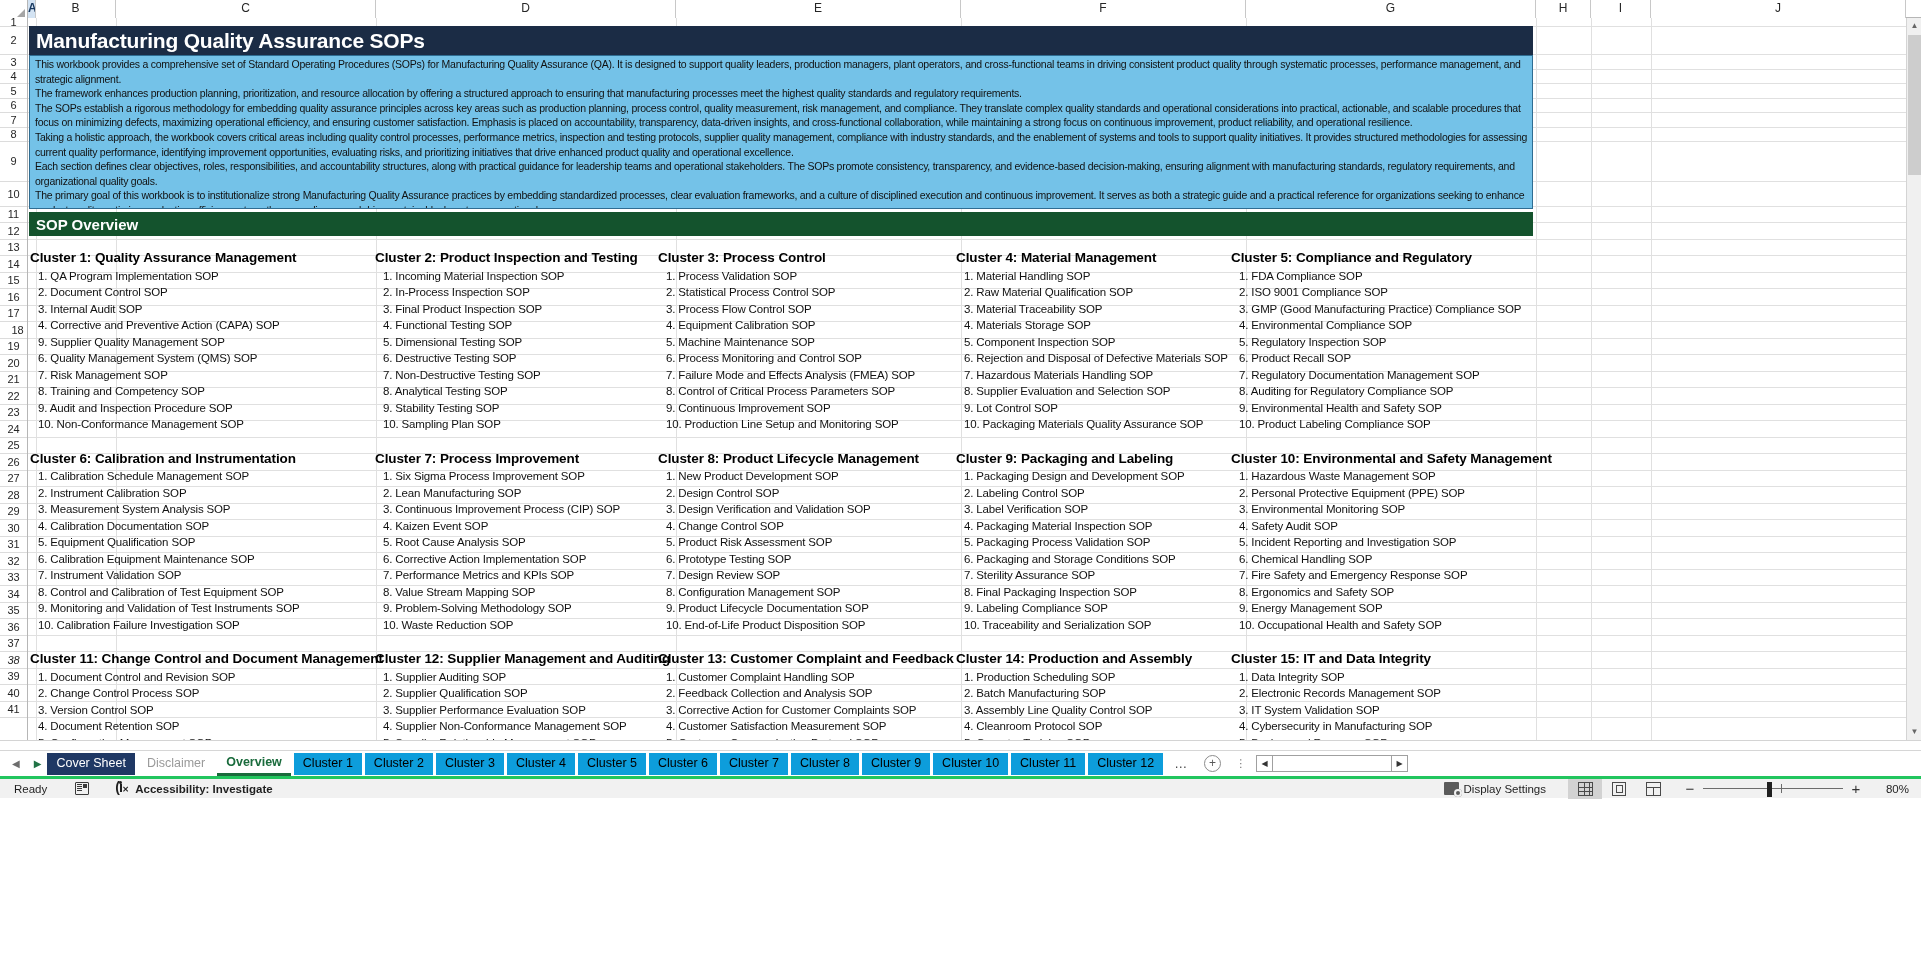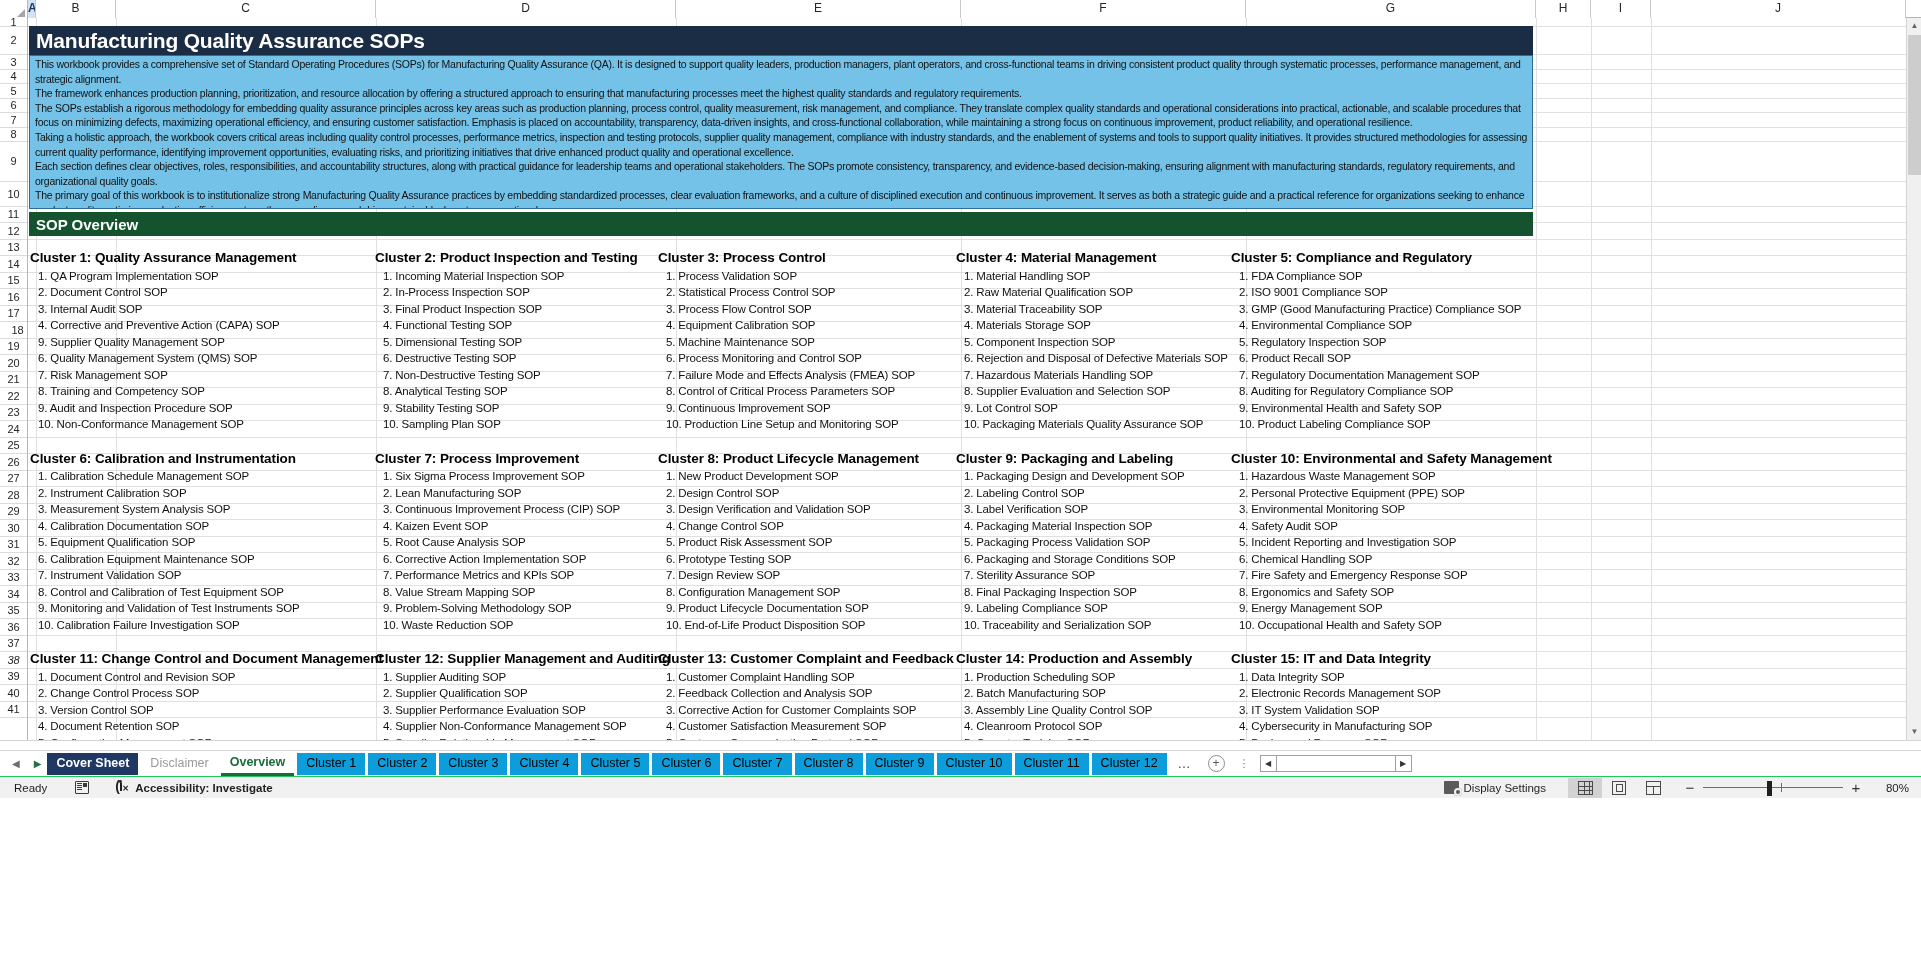--- a/index.html
+++ b/index.html
@@ -197,21 +197,21 @@
   .nav-arrows i.active { color: #217346; }
 
   .tab {
     height: 22px; line-height: 21px;
     padding: 0 9px;
     font-size: 12.5px;
     margin-right: 3px;
     white-space: nowrap;
     cursor: pointer;
   }
-  .tab.dark { background: #1f3864; color: #ffffff; font-weight: bold; }
+  .tab.dark { background: #1f3864; color: #ffffff; font-weight: normal; }
   .tab.plain { background: #ffffff; color: #9a9a9a; }
   .tab.active {
     background: #ffffff; color: #1a6b3c; font-weight: bold;
     border-bottom: 3px solid #1a6b3c;
     height: 24px; line-height: 21px;
   }
   .tab.blue { background: #0d9ddb; color: #000000; }
   .tab-ellipsis { color: #444; font-size: 13px; padding: 0 8px; letter-spacing:1px;}
   .tab-plus {
     width: 17px; height: 17px; border: 1px solid #8c8c8c;
@@ -230,21 +230,21 @@
   .hsb-track {
     width: 118px; height: 17px; border: 1px solid #a0a0a0;
     border-left: 0; border-right: 0; background: #ffffff;
   }
 
   
   .statusbar {
     position: absolute; left: 0; top: 776px;
     width: 1921px; height: 22px;
     background: #f1f1f1;
-    border-top: 1px solid #22c55e;
+    border-top: 3px solid #22c55e;
     display: flex; align-items: center;
     font-size: 11.5px; color: #1f1f1f;
     z-index: 8;
   }
   .sb-ready { padding-left: 14px; }
   .sb-icon-rec {
     width: 14px; height: 13px; margin-left: 28px;
     border: 1.4px solid #3a3a3a; position: relative; border-radius: 1px;
   }
   .sb-icon-rec:before {

